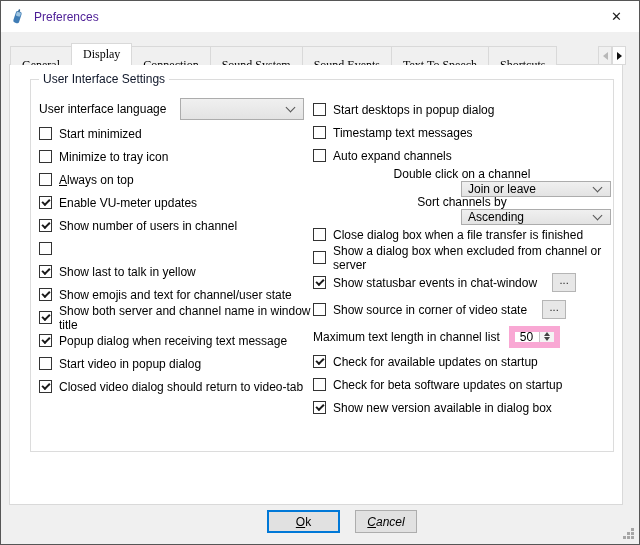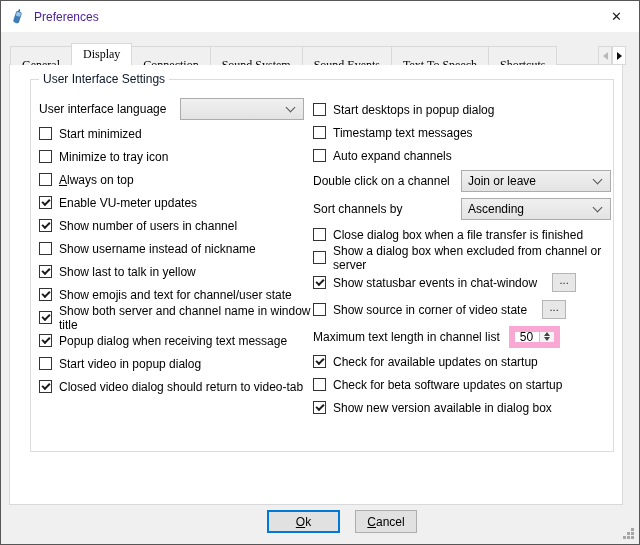--- a/index.html
+++ b/index.html
@@ -58,21 +58,21 @@
   .grouptitle {
     position:absolute; top:-8px; left:8px; background:#ffffff; padding:0 4px; color:#0f172a;
   }
   .cols { display:flex; padding:16px 0 0 8px; }
   .col-left  { width:274px; }
   .col-right { width:298px; padding-top:2px; }
 
   .row { display:flex; align-items:center; }
   .cbrow  { height:23px; gap:7px; }
   .comborow { height:26px; }
-  .col-right .comborow { height:28px; }
+  .col-right .comborow { height:28px;flex-direction:column; }
   .spinrow { height:27px; }
   .btncbrow { height:27px; gap:7px; }
 
   .label { color:#000; }
 
   
   .checkbox {
     position:relative; width:13px; height:13px; background:#fff;
     border:1px solid #333; flex:none;
   }
@@ -116,21 +116,21 @@
 
   
   .footer {
     position:absolute; left:44px; right:0; bottom:11px; height:23px;
     display:flex; justify-content:center; gap:15px; z-index:1;
   }
   .btn { height:23px; background:#e1e1e1; font-size:12px; color:#000;
          display:flex; align-items:center; justify-content:center;
          font-family:"Liberation Sans", sans-serif; cursor:default; }
   .btn-ok { width:73px; border:2px solid #0078d7; }
-  .btn-cancel { width:62px; border:1px solid #adadad; }
+  .btn-cancel { width:62px; border:1px solid #adadad;font-style:italic; }
   .btn u { text-decoration:underline; }
   .cblabel u { text-decoration:underline; }
 
   
   .grip { position:absolute; right:4px; bottom:4px; width:12px; height:12px; }
   .grip::after {
     content:""; position:absolute; left:8px; top:0; width:3px; height:3px; background:#a6a6a6;
     box-shadow: -4px 4px #a6a6a6, 0 4px #a6a6a6, -8px 8px #a6a6a6, -4px 8px #a6a6a6, 0 8px #a6a6a6;
   }
 </style>
@@ -201,21 +201,20 @@
           <div class="row cbrow">
             <span class="checkbox" data-checked="true"></span>
             <span class="cblabel">Enable VU-meter updates</span>
           </div>
           <div class="row cbrow">
             <span class="checkbox" data-checked="true"></span>
             <span class="cblabel">Show number of users in channel</span>
           </div>
           <div class="row cbrow">
             <span class="checkbox" data-checked="false"></span>
-            <span class="cblabel">Show username instead of nickname</span>
           </div>
           <div class="row cbrow">
             <span class="checkbox" data-checked="true"></span>
             <span class="cblabel">Show last to talk in yellow</span>
           </div>
           <div class="row cbrow">
             <span class="checkbox" data-checked="true"></span>
             <span class="cblabel">Show emojis and text for channel/user state</span>
           </div>
           <div class="row cbrow">

